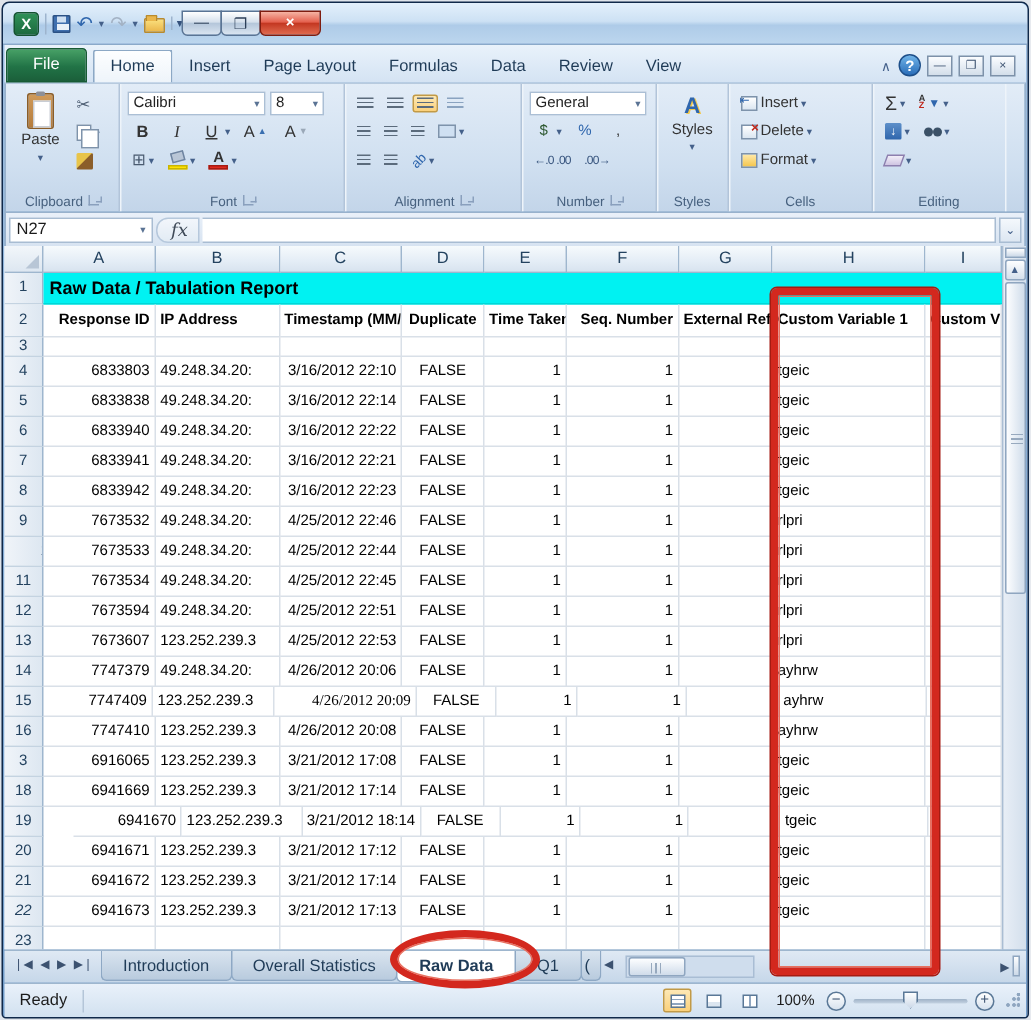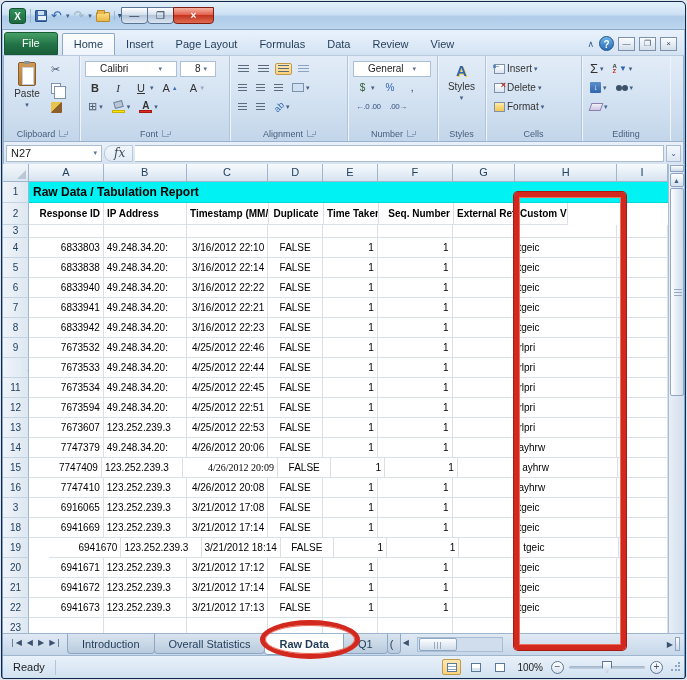--- a/index.html
+++ b/index.html
@@ -70,21 +70,21 @@
   .clipicon{width:18px;height:24px;background:linear-gradient(#cf9a59,#b57c3c);border:1px solid #8a5d28;
     border-radius:2px;position:relative;}
   .clipicon:before{content:"";position:absolute;left:3px;top:4px;width:10px;height:16px;background:#fff;
     border:1px solid #c9cdd4;}
   .clipicon:after{content:"";position:absolute;left:5px;top:-2px;width:6px;height:3px;background:#8d9097;border-radius:1px;}
   .cuticon{font-size:11px;color:#4a5b70;}
   .copyicon{width:10px;height:11px;background:#fff;border:1px solid #7e93ab;position:relative;}
   .copyicon:before{content:"";position:absolute;left:2px;top:2px;width:10px;height:11px;background:#fff;border:1px solid #7e93ab;}
   .brushicon{width:11px;height:11px;background:linear-gradient(135deg,#e8c44a 45%,#8b5e2a 50%);border-radius:1px;}
   .combo{display:flex;align-items:center;background:#fff;border:1px solid #abbfd5;height:16px;
-    font-size:10px;color:#222;padding:0 14px;}
+    font-size:10px;color:#222;padding:0 3px;}
   .combo .arr{margin-left:auto;font-size:7px;color:#5a7394;padding-left:3px;}
   .fontbtn{font-size:11px;width:14px;text-align:center;color:#333;}
   .b{font-weight:bold;}.i{font-style:italic;font-family:"Liberation Serif",serif;}
   .u{text-decoration:underline;}
   .aa{font-size:11px;position:relative;padding-right:5px;}
   .aa sup{font-size:6px;color:#3a6fb0;}
   .aa.small sup{color:#9aa8b8;}
   .bordericon{font-size:11px;color:#4a5b70;}
   .fillicon{width:13px;height:12px;position:relative;}
   .fillicon .bucket{width:9px;height:7px;background:#b9c6d6;border:1px solid #6e84a0;transform:rotate(-15deg);display:block;margin-left:2px;}
@@ -553,20 +553,21 @@
           </div>
           <div class="grow" style="height: 22px;">
             <div class="rn" style="line-height: 21px;">2</div>
             <div class="c hdr" style="width: 75px; text-align: right; line-height: 21px;">Response ID</div>
             <div class="c hdr" style="width: 83px; text-align: left; line-height: 21px;">IP Address</div>
             <div class="c hdr" style="width: 82px; text-align: right; line-height: 21px;">Timestamp (MM/dd/</div>
             <div class="c hdr" style="width: 55px; text-align: center; line-height: 21px;">Duplicate</div>
             <div class="c hdr" style="width: 55px; text-align: right; line-height: 21px;">Time Taken (s</div>
             <div class="c hdr" style="width: 75px; text-align: right; line-height: 21px;">Seq. Number</div>
             <div class="c hdr" style="width: 63px; text-align: left; line-height: 21px;">External Referer</div>
+            <div class="c hdr" style="width: 102px; text-align: left; line-height: 21px;">Custom Variable 1</div>
             <div class="c hdr" style="width: 51px; text-align: left; line-height: 21px;">Custom V</div>
           </div>
           <div class="grow" style="height: 13px;">
             <div class="rn" style="line-height: 12px;">3</div>
             <div class="c" style="width: 75px; text-align: right; line-height: 12px;"></div>
             <div class="c" style="width: 83px; text-align: left; line-height: 12px;"></div>
             <div class="c" style="width: 82px; text-align: right; line-height: 12px;"></div>
             <div class="c" style="width: 55px; text-align: center; line-height: 12px;"></div>
             <div class="c" style="width: 55px; text-align: right; line-height: 12px;"></div>
             <div class="c" style="width: 75px; text-align: right; line-height: 12px;"></div>
@@ -784,21 +785,21 @@
             <div class="c" style="width: 83px; text-align: left; line-height: 19px;">123.252.239.3</div>
             <div class="c" style="width: 82px; text-align: right; line-height: 19px;">3/21/2012 17:14</div>
             <div class="c" style="width: 55px; text-align: center; line-height: 19px;">FALSE</div>
             <div class="c" style="width: 55px; text-align: right; line-height: 19px;">1</div>
             <div class="c" style="width: 75px; text-align: right; line-height: 19px;">1</div>
             <div class="c" style="width: 63px; text-align: left; line-height: 19px;"></div>
             <div class="c" style="width: 102px; text-align: left; line-height: 19px;">tgeic</div>
             <div class="c" style="width: 51px; text-align: left; line-height: 19px;"></div>
           </div>
           <div class="grow" style="height: 20px;">
-            <div class="rn" style="line-height: 19px;">22</div>
+            <div class="rn" style="line-height: 19px; font-style: italic;">22</div>
             <div class="c" style="width: 75px; text-align: right; line-height: 19px;">6941673</div>
             <div class="c" style="width: 83px; text-align: left; line-height: 19px;">123.252.239.3</div>
             <div class="c" style="width: 82px; text-align: right; line-height: 19px;">3/21/2012 17:13</div>
             <div class="c" style="width: 55px; text-align: center; line-height: 19px;">FALSE</div>
             <div class="c" style="width: 55px; text-align: right; line-height: 19px;">1</div>
             <div class="c" style="width: 75px; text-align: right; line-height: 19px;">1</div>
             <div class="c" style="width: 63px; text-align: left; line-height: 19px;"></div>
             <div class="c" style="width: 102px; text-align: left; line-height: 19px;">tgeic</div>
             <div class="c" style="width: 51px; text-align: left; line-height: 19px;"></div>
           </div>

